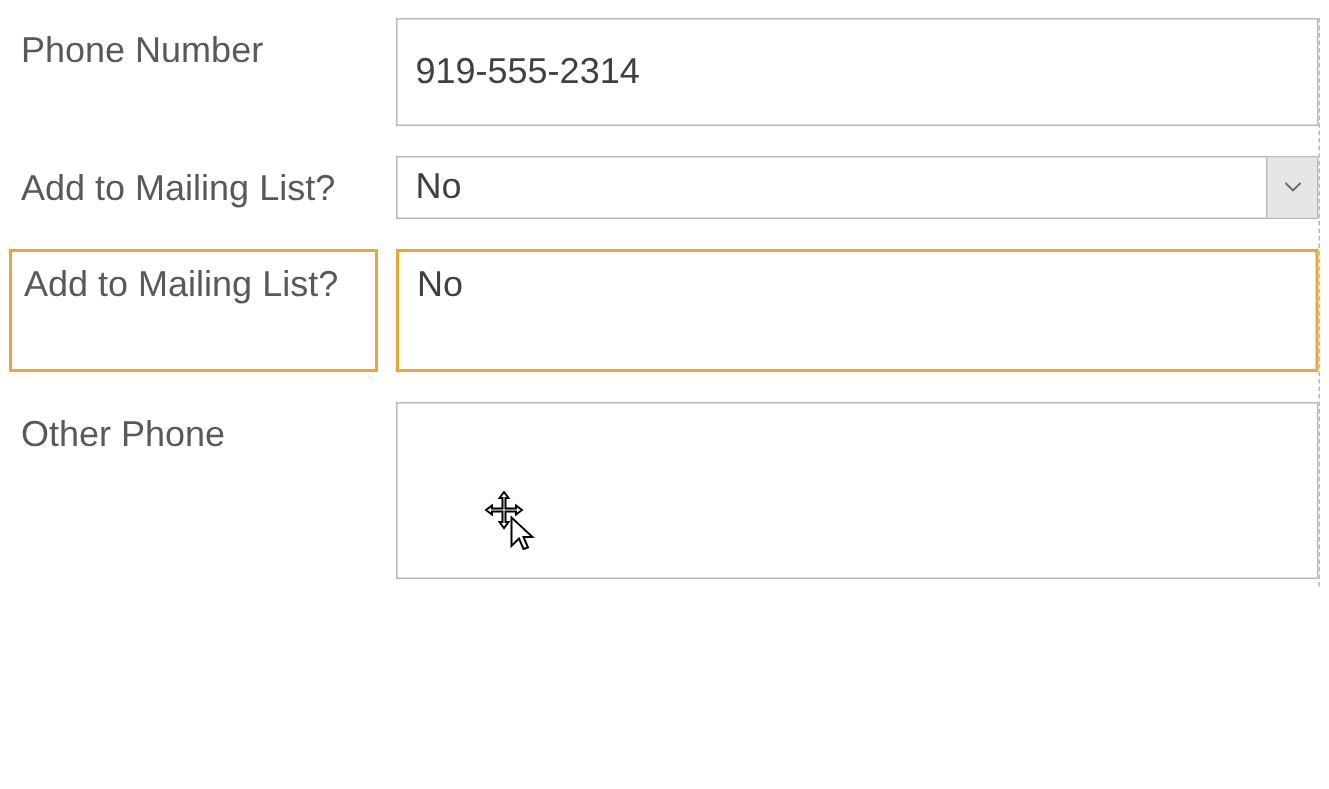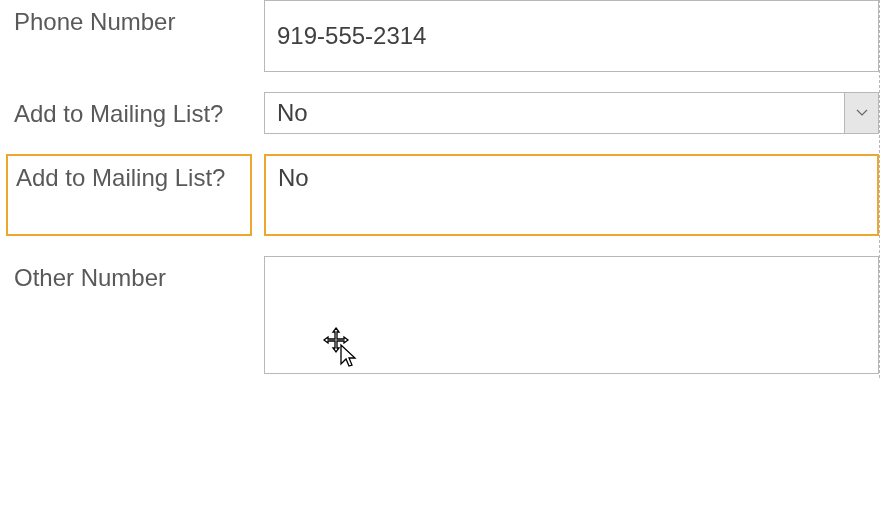--- a/index.html
+++ b/index.html
@@ -10,21 +10,21 @@
     font-weight: 300;
     color: #595959;
     background: #ffffff;
     width: 886px;
     height: 526px;
     position: relative;
   }
   .form-container {
     position: absolute;
     left: 6px;
-    top: 0;
+    top: 12px;
     right: 6px;
     border-right: 1px dashed #b8b8b8;
   }
   .form-row {
     display: flex;
     align-items: flex-start;
     margin-bottom: 20px;
     gap: 12px;
   }
   .label-cell {
@@ -132,21 +132,21 @@
   </div>
 
   <div class="form-row dup-row">
     <div class="label-cell">Add to Mailing List?</div>
     <div class="input-cell">
       <div class="dup-input">No</div>
     </div>
   </div>
 
   <div class="form-row" style="margin-bottom:0;">
-    <div class="label-cell">Other Number</div>
+    <div class="label-cell">Other Phone</div>
     <div class="input-cell">
       <textarea class="multiline-input" style=""></textarea>
     </div>
   </div>
 
 </div>
 
 <div class="cursor-overlay" style="left:322px; top:326px;">
   <svg width="44" height="44" viewBox="0 0 44 44">
     <g stroke="#000" stroke-width="1.3" fill="#fff">

